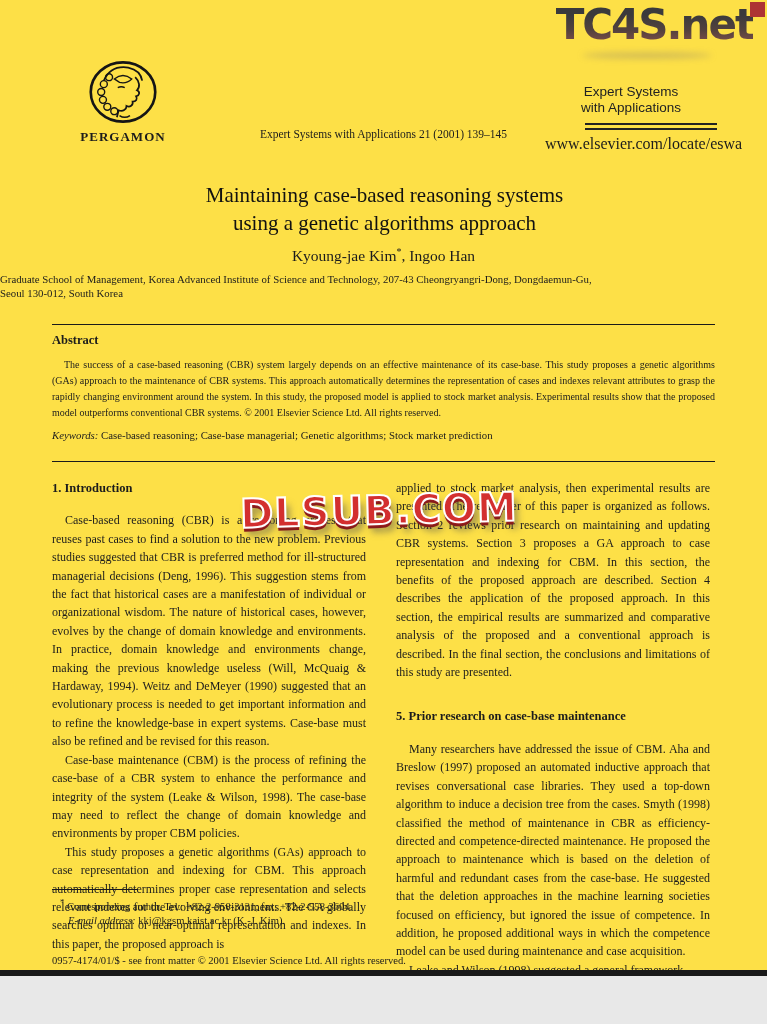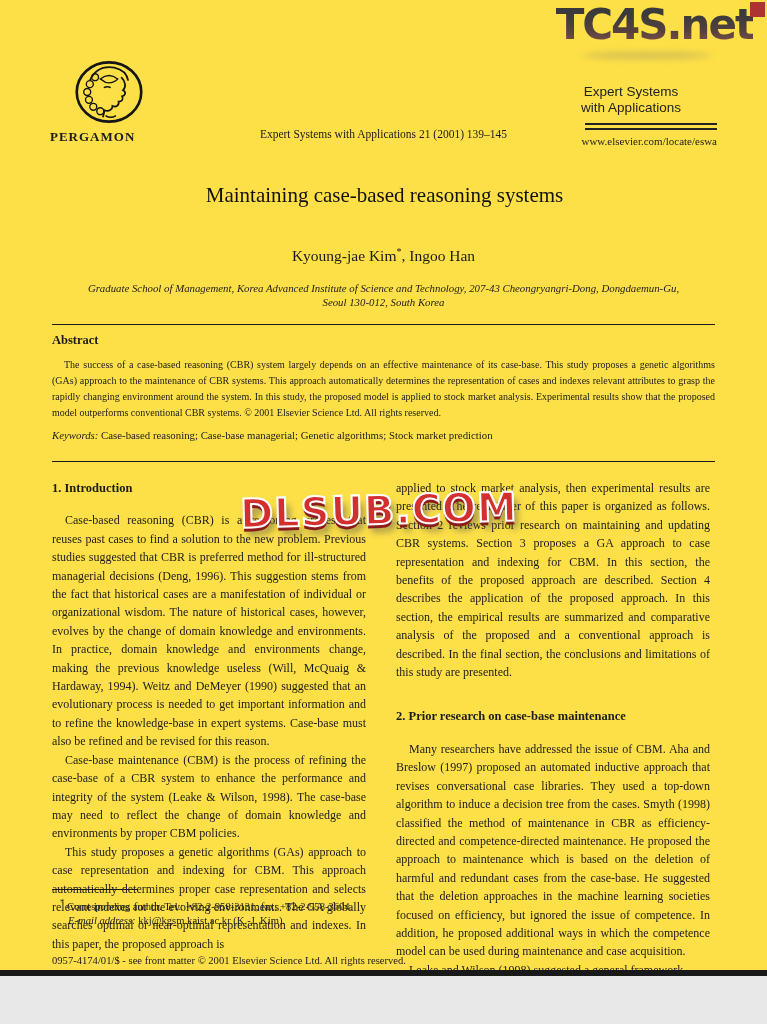--- a/index.html
+++ b/index.html
@@ -18,38 +18,38 @@
   .red-square{position:absolute;top:2px;right:2px;width:15px;height:15px;background:#ad3333;z-index:31;}
   .wm-dlsub{top:487px;left:240px;font-size:40px;letter-spacing:1px;color:#d32f2f;
             -webkit-text-stroke:2px #ffffff;transform:rotate(-1.5deg);z-index:40;
             text-shadow:0 2px 0 #9c2020,0 4px 0 #861b1b,4px 8px 7px rgba(80,80,80,.55);}
   .wm-traders{top:981px;right:12px;font-size:30px;letter-spacing:.5px;color:#cc4a4a;
               -webkit-text-stroke:1.5px #ffffff;z-index:40;
               text-shadow:0 0 3px rgba(255,255,255,.9),2px 4px 5px rgba(100,100,100,.55);}
   .bottom-bar{position:absolute;left:0;bottom:0;width:100%;height:6px;background:#191919;z-index:50;}
 
   
-  .pergamon{position:absolute;left:50px;top:58px;width:118px;}
+  .pergamon{position:absolute;left:64px;top:58px;width:118px;text-align:center;}
   .pergamon svg{display:block;margin:0 auto;}
   .pergamon-name{font-weight:bold;font-size:13px;letter-spacing:1px;margin-top:3px;}
   .citation{position:absolute;left:0;top:128px;width:100%;text-align:center;font-size:11.5px;}
   .journal-block{position:absolute;right:50px;top:84px;width:172px;text-align:center;
                  font-family:"Liberation Sans",sans-serif;}
   .journal-name{font-size:13.5px;line-height:16px;color:#222;}
   .journal-rule{width:132px;height:3px;border-top:2px solid #222;border-bottom:2px solid #222;
                 margin:7px 0 0 auto;}
-  .journal-url{font-family:"Liberation Serif",serif;font-size:11px;margin-top:5px;text-align:right;}
+  .journal-url{font-family:"Liberation Serif",serif;font-size:16px;margin-top:5px;text-align:right;}
 
   
   .title{position:absolute;left:1px;top:182px;width:100%;text-align:center;
          font-size:21px;line-height:27.5px;color:#111;}
   .authors{position:absolute;left:0;top:246px;width:100%;text-align:center;font-size:15.5px;}
   .authors sup{font-size:10px;}
-  .affiliation{position:absolute;left:0;top:281px;width:100%;text-align:center;
-               font-style:italic;font-size:10.8px;line-height:14px;}
+  .affiliation{position:absolute;left:0;top:272px;width:100%;text-align:left;
+               font-size:10.8px;line-height:14px;}
 
   .hrule{position:absolute;left:52px;right:52px;border-top:1px solid #1a1a1a;}
   .rule-top{top:324px;}
   .rule-mid{top:461px;}
 
   
   .abstract{position:absolute;left:52px;right:52px;top:333px;}
   .abstract h3{margin:0;font-size:12.5px;}
   .abstract p{margin:9px 0 0 0;font-size:10px;line-height:16px;text-align:justify;text-indent:12px;}
   .keywords{margin-top:8px;font-size:10.8px;}
@@ -110,20 +110,21 @@
     <div class="journal-name">
       <div>Expert Systems</div>
       <div>with Applications</div>
     </div>
     <div class="journal-rule"></div>
     <div class="journal-url">www.elsevier.com/locate/eswa</div>
   </div>
 
   <div class="title">
     <div>Maintaining case-based reasoning systems</div>
+    <div>using a genetic algorithms approach</div>
   </div>
 
   <div class="authors">
     <span>Kyoung-jae Kim</span><sup>*</sup><span>, Ingoo Han</span>
   </div>
 
   <div class="affiliation">
     <div>Graduate School of Management, Korea Advanced Institute of Science and Technology, 207-43 Cheongryangri-Dong, Dongdaemun-Gu,</div>
     <div>Seoul 130-012, South Korea</div>
   </div>
@@ -142,21 +143,21 @@
 
   <div class="columns">
     <div class="col">
       <h3>1. Introduction</h3>
       <p>Case-based reasoning (CBR) is a reasoning process that reuses past cases to find a solution to the new problem. Previous studies suggested that CBR is preferred method for ill-structured managerial decisions (Deng, 1996). This suggestion stems from the fact that historical cases are a manifestation of individual or organizational wisdom. The nature of historical cases, however, evolves by the change of domain knowledge and environments. In practice, domain knowledge and environments change, making the previous knowledge useless (Will, McQuaig &amp; Hardaway, 1994). Weitz and DeMeyer (1990) suggested that an evolutionary process is needed to get important information and to refine the knowledge-base in expert systems. Case-base must also be refined and be revised for this reason.</p>
       <p>Case-base maintenance (CBM) is the process of refining the case-base of a CBR system to enhance the performance and integrity of the system (Leake &amp; Wilson, 1998). The case-base may need to reflect the change of domain knowledge and environments by proper CBM policies.</p>
       <p>This study proposes a genetic algorithms (GAs) approach to case representation and indexing for CBM. This approach automatically determines proper case representation and selects relevant indexes for the evolving environments. The GA globally searches optimal or near-optimal representation and indexes. In this paper, the proposed approach is</p>
     </div>
     <div class="col">
       <p class="noindent">applied to stock market analysis, then experimental results are presented. The remainder of this paper is organized as follows. Section 2 reviews prior research on maintaining and updating CBR systems. Section 3 proposes a GA approach to case representation and indexing for CBM. In this section, the benefits of the proposed approach are described. Section 4 describes the application of the proposed approach. In this section, the empirical results are summarized and comparative analysis of the proposed and a conventional approach is described. In the final section, the conclusions and limitations of this study are presented.</p>
-      <h3 class="h2nd">2. Prior research on case-base maintenance</h3>
+      <h3 class="h2nd">5. Prior research on case-base maintenance</h3>
       <p>Many researchers have addressed the issue of CBM. Aha and Breslow (1997) proposed an automated inductive approach that revises conversational case libraries. They used a top-down algorithm to induce a decision tree from the cases. Smyth (1998) classified the method of maintenance in CBR as efficiency-directed and competence-directed maintenance. He proposed the approach to maintenance which is based on the deletion of harmful and redundant cases from the case-base. He suggested that the deletion approaches in the machine learning societies focused on efficiency, but ignored the issue of competence. In addition, he proposed additional ways in which the competence model can be used during maintenance and case acquisition.</p>
       <p>Leake and Wilson (1998) suggested a general framework</p>
     </div>
   </div>
 
   <div class="footnote">
     <div class="footnote-rule"></div>
     <div class="fn1">
       <sup>*</sup><span> Corresponding author. Tel.: +82-2-958-3131; fax: +82-2-958-3604.</span>
     </div>

